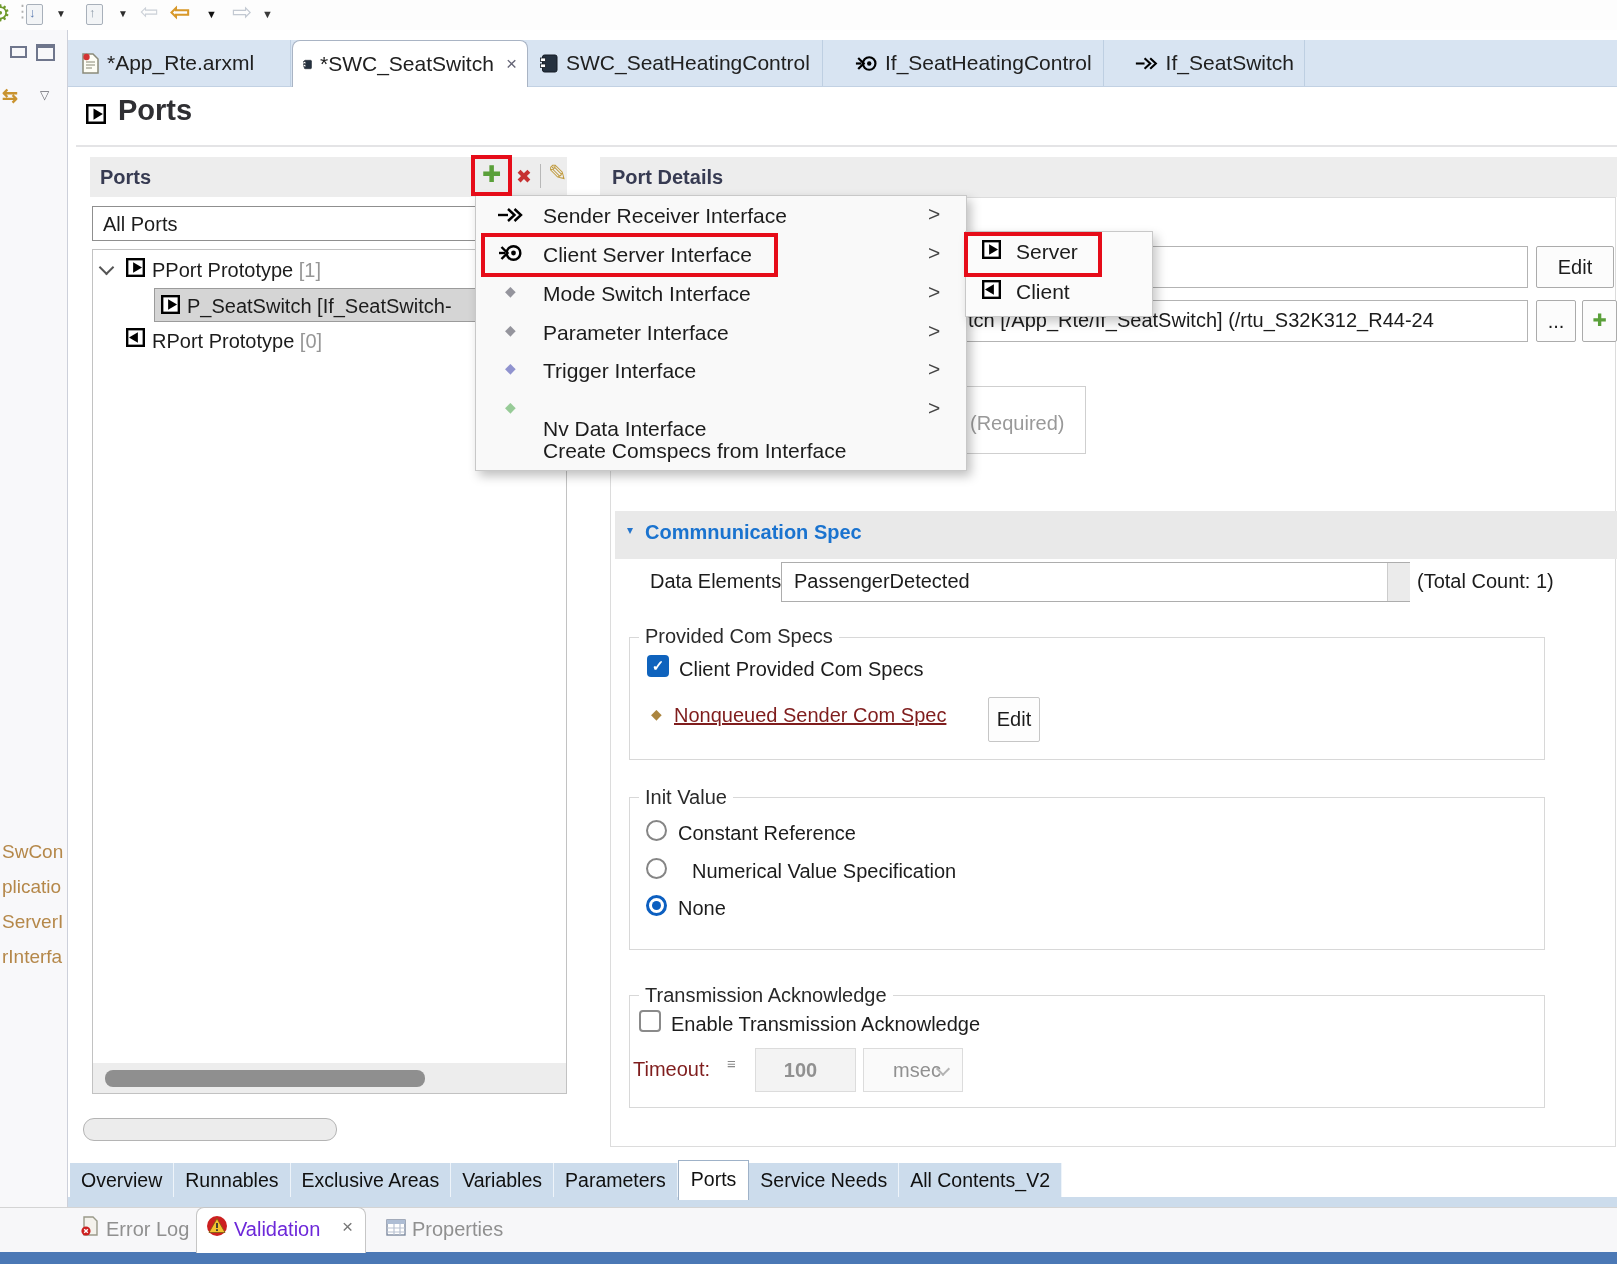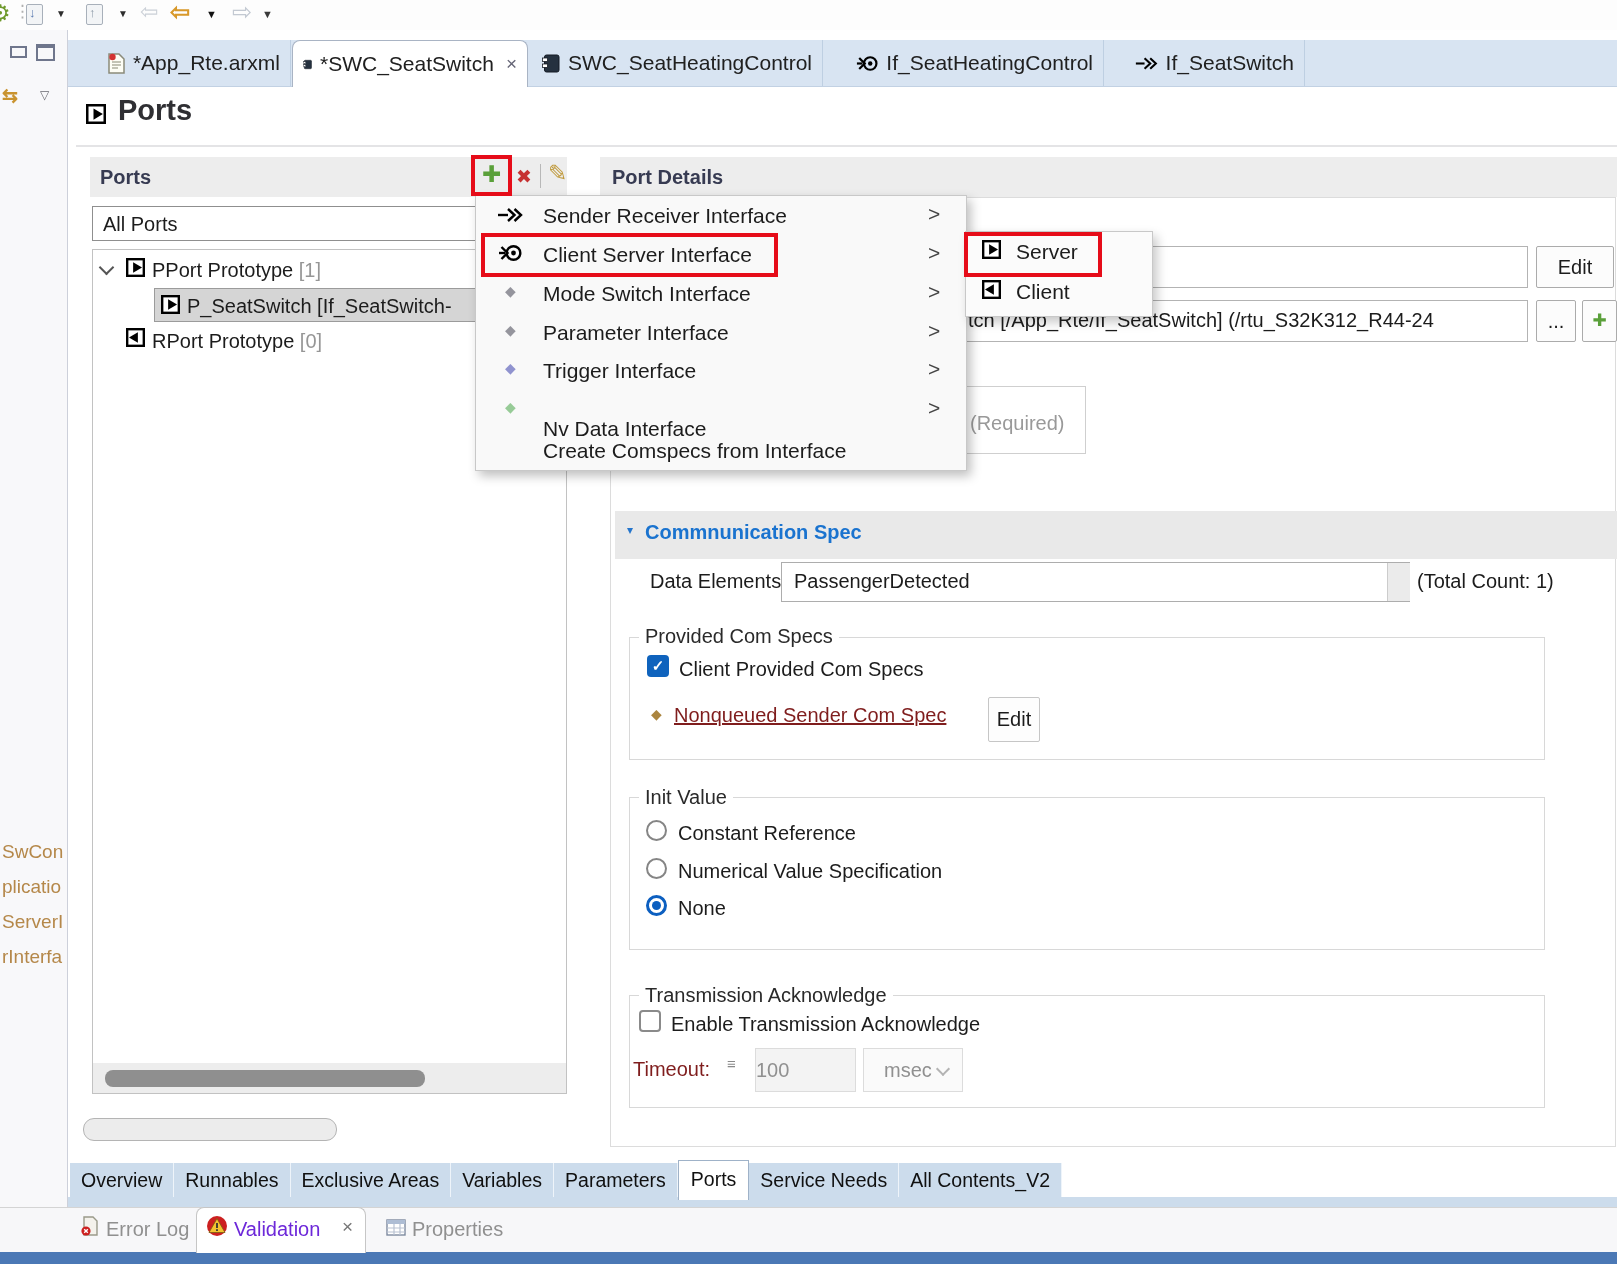--- a/index.html
+++ b/index.html
@@ -14,21 +14,21 @@
   .doc-ic span{position:absolute;left:2px;top:1px;font-size:13px;line-height:1;}
   
   .rail{left:0;top:30px;width:67px;height:1177px;background:#f8f8fa;border-right:1px solid #cdd0da;}
   .winmin{left:10px;top:46px;width:13px;height:8px;border:2px solid #6f768c;}
   .winmax{left:36px;top:44px;width:15px;height:11px;border:2px solid #6f768c;border-top-width:4px;}
   .rail-label{font-size:19px;color:#b5884a;white-space:nowrap;overflow:hidden;}
   
   .tabstrip{left:68px;top:40px;width:1549px;height:46px;background:#d8e4f2;border-bottom:1px solid #c2d1e3;}
   .etab{position:absolute;top:40px;height:46px;display:flex;align-items:center;gap:8px;
         padding:0 10px;font-size:21px;color:#202020;box-sizing:border-box;}
-  .etab.inactive{border-right:1px solid rgba(170,190,214,.55);justify-content:flex-end;}
+  .etab.inactive{border-right:1px solid rgba(170,190,214,.55);}
   .etab.active{background:#fff;border:1px solid #a9b4c4;border-bottom:none;border-radius:8px 8px 0 0;z-index:2;height:47px;}
   .tab-close{font-size:19px;color:#667;margin-left:4px;}
   
   .page-title{font-size:29px;font-weight:bold;color:#2f2f33;}
   .hr{background:#e4e4e6;}
   
   .phead{background:#ededed;}
   .phead-label{font-size:20px;font-weight:bold;color:#373b52;}
   
   .box{box-sizing:border-box;background:#fff;border:1px solid #b3b3b3;}
@@ -229,34 +229,34 @@
   <div class="abs t20 nowrap" style="left:679px;top:658px;">Client Provided Com Specs</div>
   <span class="abs dia" style="left:651px;top:707px;color:#ab853f;">◆</span>
   <a class="abs link nowrap" style="left:674px;top:704px;">Nonqueued Sender Com Spec</a>
   <div class="abs btn" style="left:988px;top:697px;width:52px;height:45px;line-height:43px;border-color:#c6c6c6;background:#fdfdfd;">Edit</div>
 
   <div class="abs fs" style="left:629px;top:797px;width:916px;height:153px;"></div>
   <span class="abs legend" style="left:639px;top:786px;">Init Value</span>
   <div class="abs radio" style="left:646px;top:820px;"></div>
   <div class="abs t20 nowrap" style="left:678px;top:822px;">Constant Reference</div>
   <div class="abs radio" style="left:646px;top:858px;"></div>
-  <div class="abs t20 nowrap" style="left:678px;top:860px;">Numerical Value Specification</div>
+  <div class="abs t20 nowrap" style="left:692px;top:860px;">Numerical Value Specification</div>
   <div class="abs radio on" style="left:646px;top:895px;">
       <i></i>
     </div>
   <div class="abs t20 nowrap" style="left:678px;top:897px;">None</div>
 
   <div class="abs fs" style="left:629px;top:995px;width:916px;height:113px;"></div>
   <span class="abs legend" style="left:639px;top:984px;">Transmission Acknowledge</span>
   <div class="abs cbx off" style="left:639px;top:1010px;"></div>
   <div class="abs t20 nowrap" style="left:671px;top:1013px;">Enable Transmission Acknowledge</div>
   <div class="abs link nowrap" style="left:633px;top:1058px;text-decoration:none;">Timeout:</div>
   <span class="abs" style="left:727px;top:1055px;font-size:15px;color:#8a8a8a;">≡</span>
-  <div class="abs dis-field" style="left:755px;top:1048px;width:101px;height:44px;line-height:42px;text-align:left;padding-right:10px;">100</div>
-  <div class="abs dis-field" style="left:863px;top:1048px;width:100px;height:44px;line-height:42px;background:#fafafa;padding-left:20px;box-sizing:border-box;">msec</div>
+  <div class="abs dis-field" style="left:755px;top:1048px;width:101px;height:44px;line-height:42px;text-align:center;padding-right:10px;font-weight:bold;">100</div>
+  <div class="abs dis-field" style="left:863px;top:1048px;width:100px;height:44px;line-height:42px;background:#fafafa;padding-left:8px;box-sizing:border-box;text-align:center;">msec</div>
   <div class="abs sel-chev" style="left:938px;top:1064px;"></div>
 
   <div class="abs outerthumb" style="left:83px;top:1118px;width:254px;height:23px;"></div>
 
   <div class="abs btabs">
     <span class="btab">Overview</span>
     <span class="btab">Runnables</span>
     <span class="btab">Exclusive Areas</span>
     <span class="btab">Variables</span>
     <span class="btab">Parameters</span>

